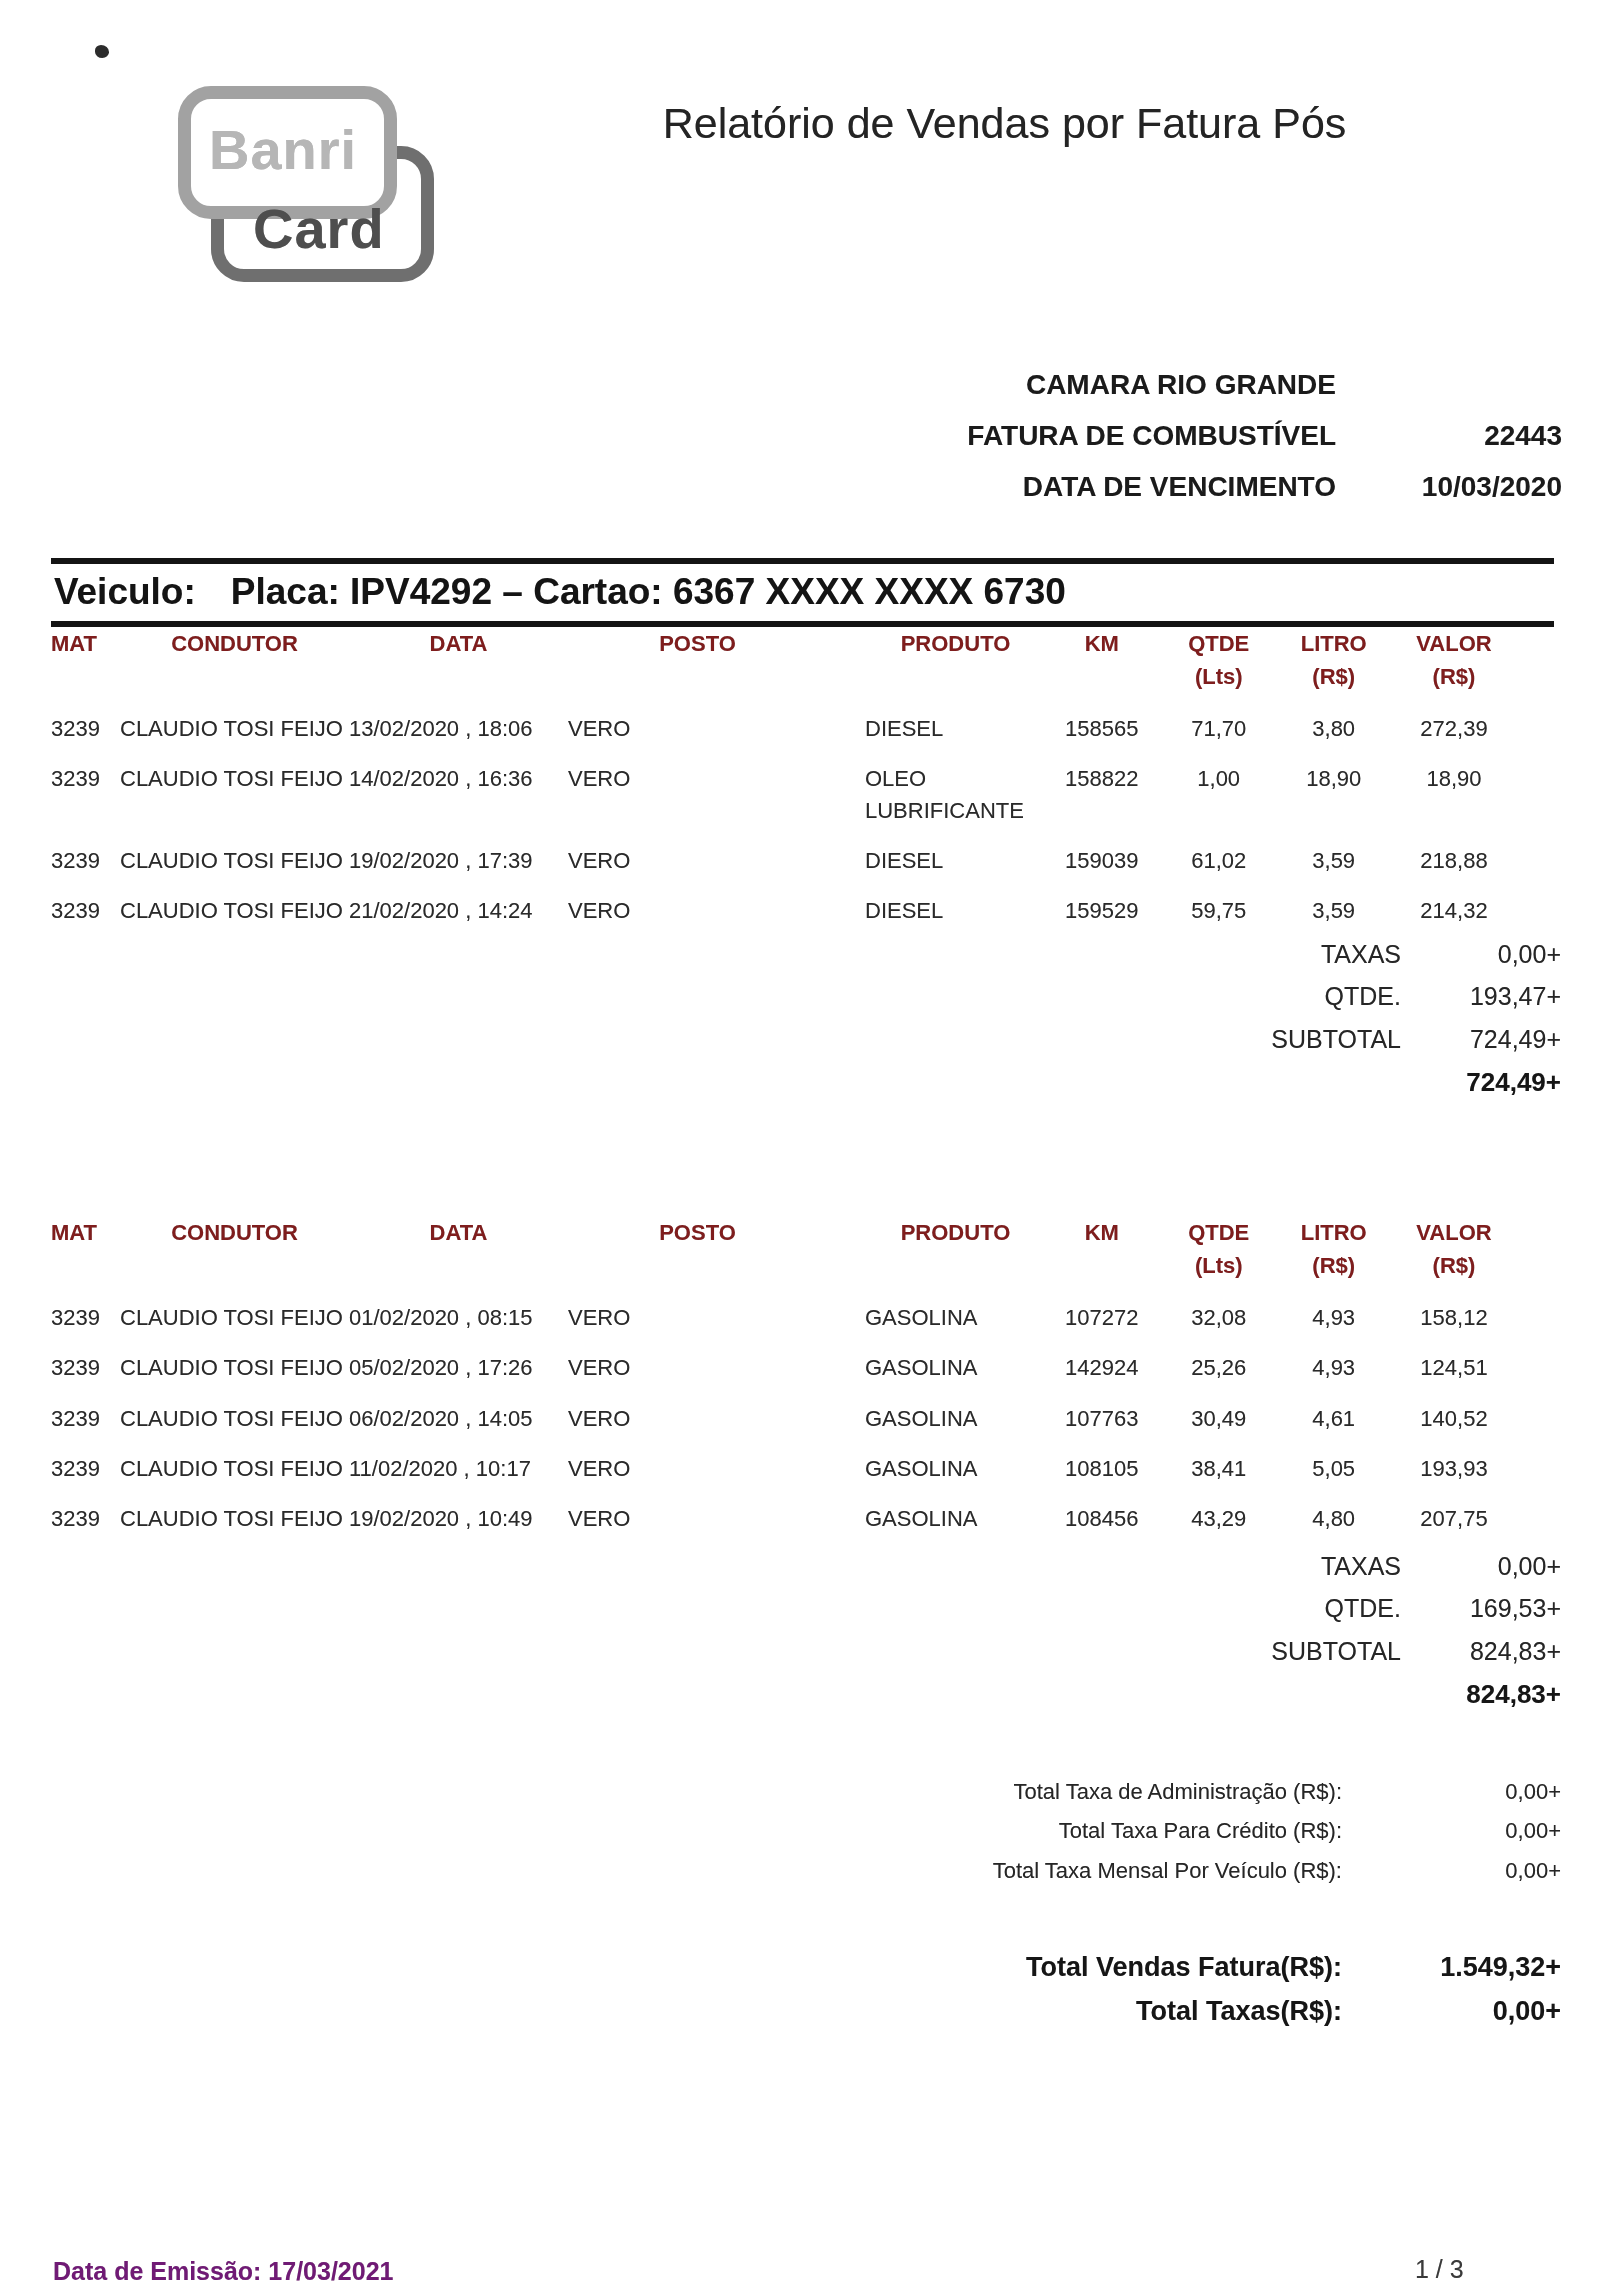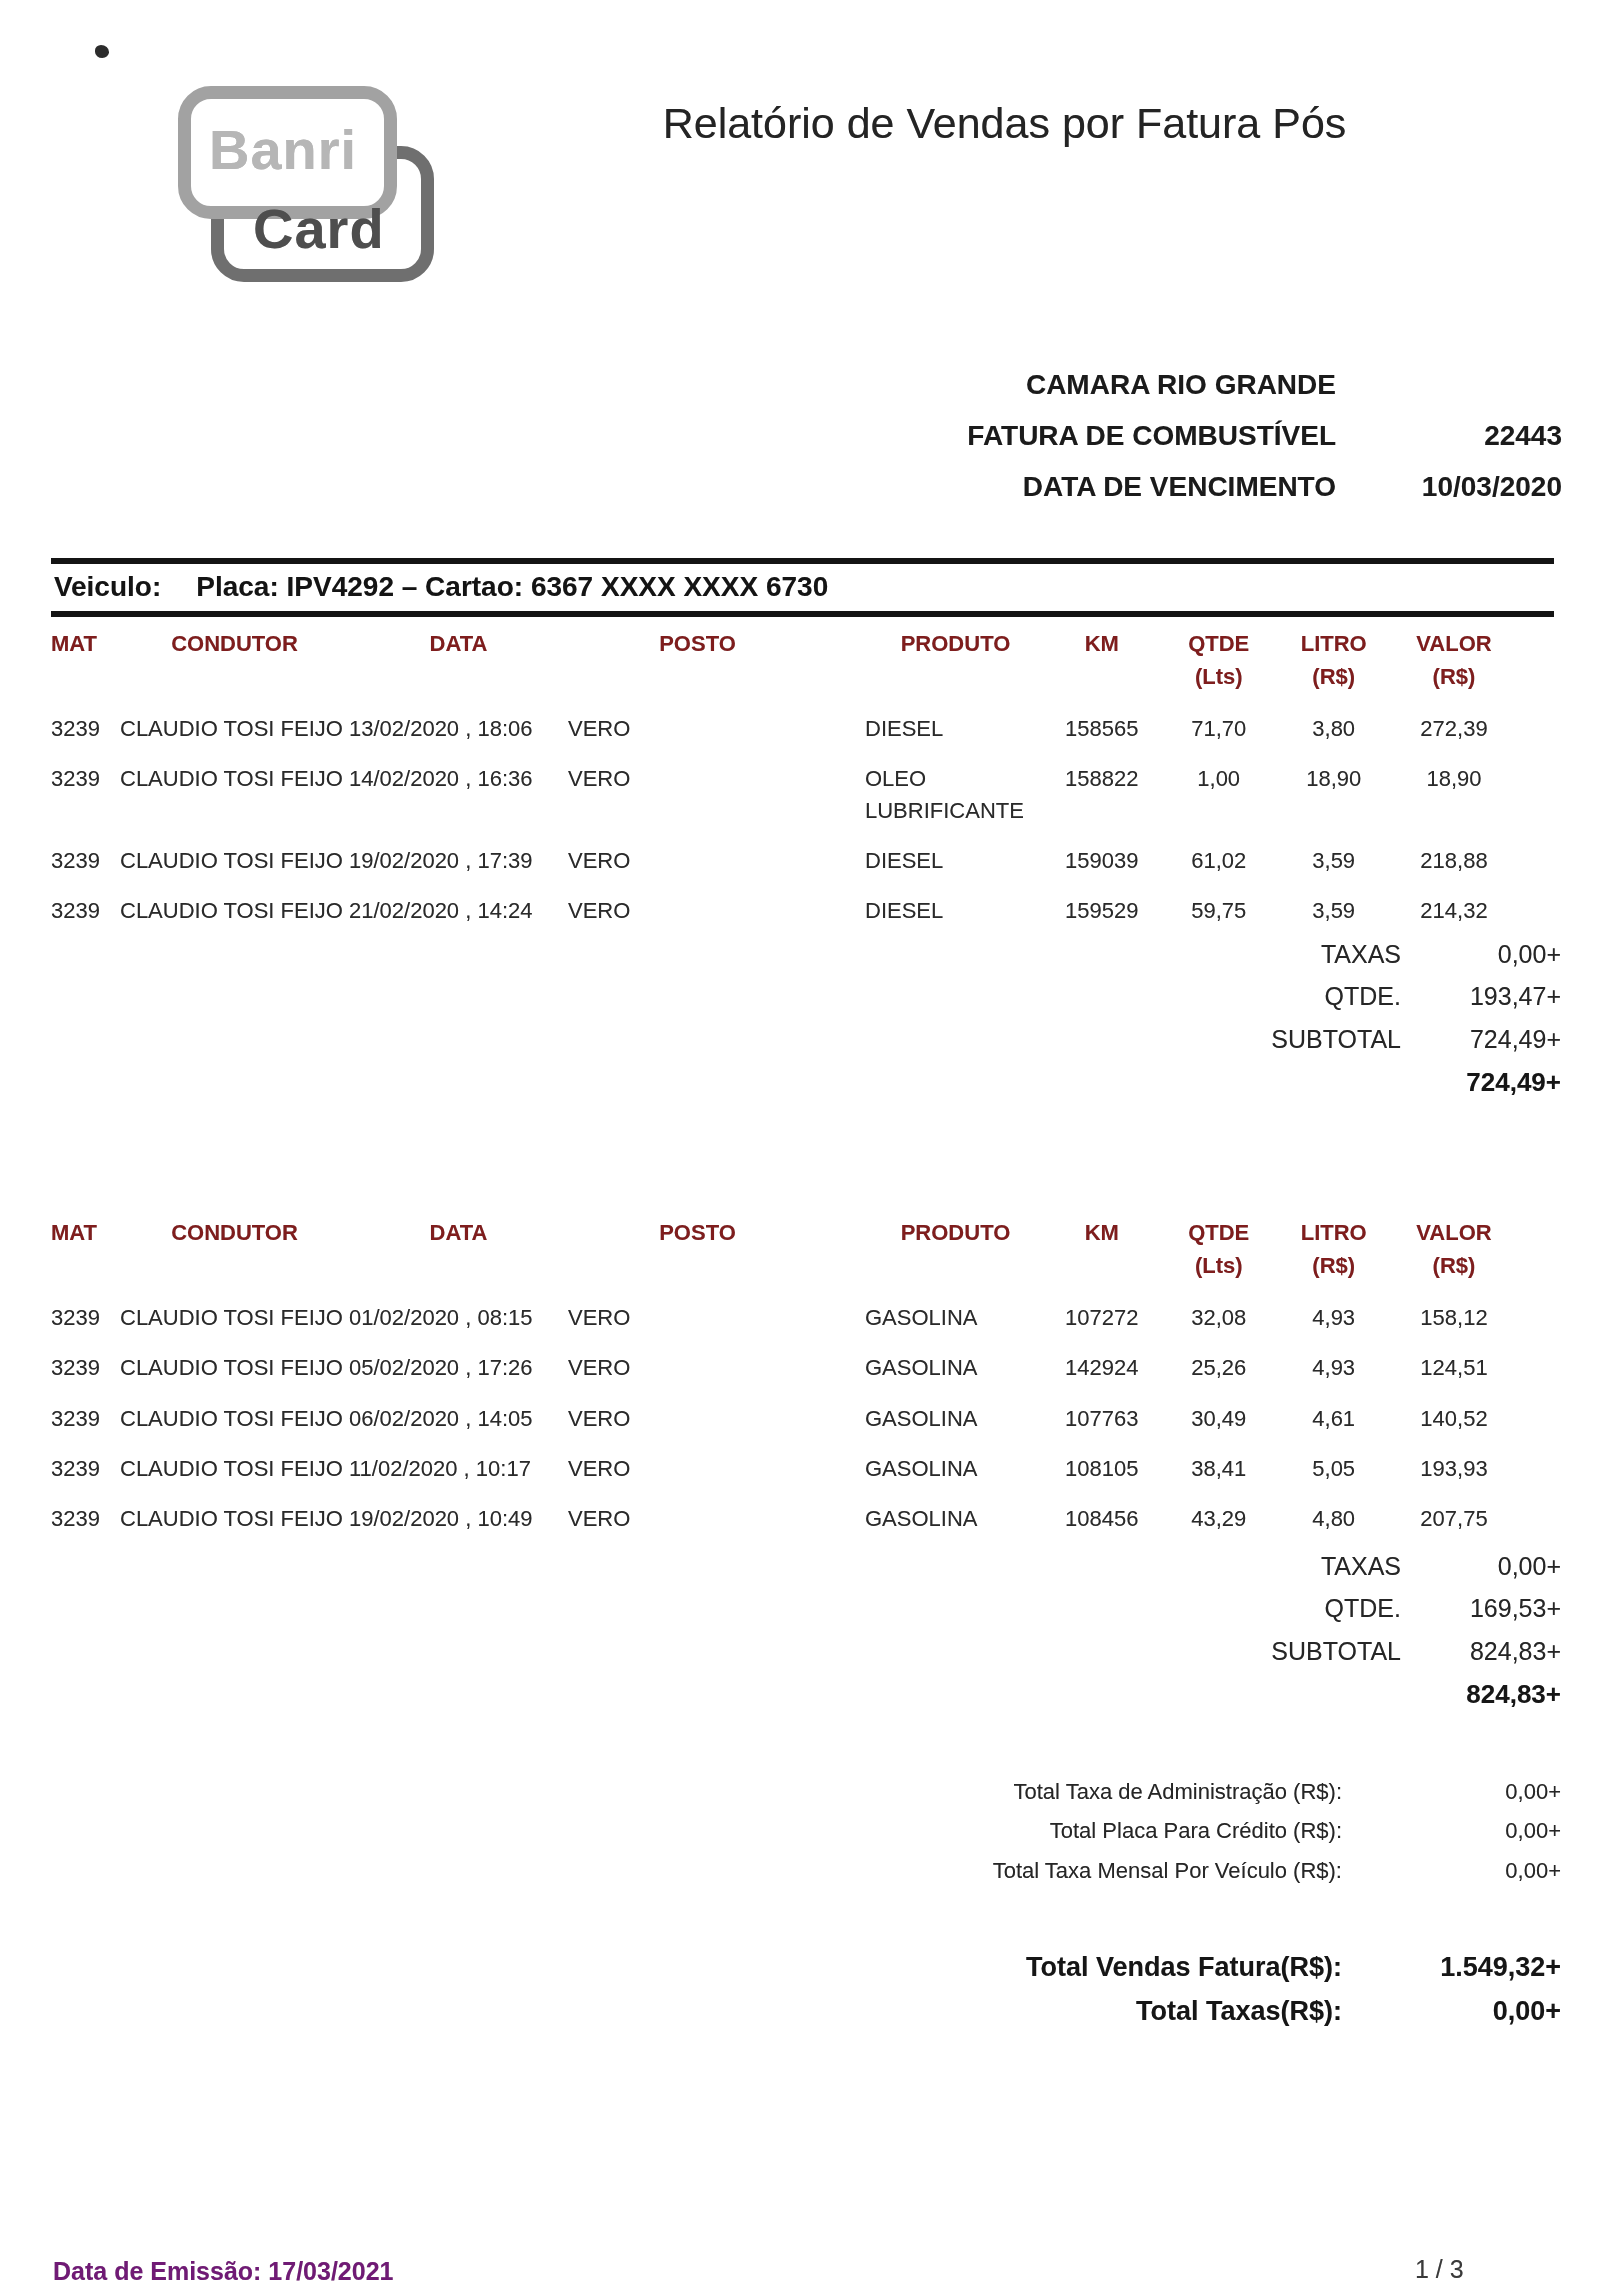--- a/index.html
+++ b/index.html
@@ -29,21 +29,21 @@
     text-align:center; font-size:43px; font-weight:400; color:#242424; }
   .inv-header { position:absolute; top:369px; left:865px; width:697px;
     font-size:28px; font-weight:bold; color:#1b1b1b; }
   .inv-row { display:flex; justify-content:flex-end; margin-bottom:19px; }
   .inv-lbl { text-align:right; }
   .inv-val { width:226px; text-align:right; }
 
   
   .section-bar { position:absolute; left:51px; width:1503px;
     border-top:6.7px solid #141414; border-bottom:6.7px solid #141414;
-    padding:6.7px 0 8.6px 2.9px; font-size:28px; font-weight:bold; color:#141414; }
+    padding:6.7px 0 8.6px 2.9px; font-size:37px; font-weight:bold; color:#141414; }
   .veh-label { margin-right:35px; }
 
   
   .data-table { position:absolute; left:51px; width:1503px;
     border-collapse:collapse; table-layout:fixed; font-size:22px; }
   .data-table th { font-weight:bold; color:#7f1d1d; vertical-align:top;
     padding:7.7px 0 13.4px; }
   .th-sub { margin-top:7.7px; }
   .data-table td { vertical-align:top; padding:9.6px 0 8.6px; line-height:1.45;
     color:#2a2a2a; }
@@ -354,21 +354,21 @@
       <div class="tot-val">824,83+</div>
     </div>
   </div>
 
   <div class="summary">
     <div class="sum-row">
       <div class="sum-lbl">Total Taxa de Administração (R$):</div>
       <div class="sum-val">0,00+</div>
     </div>
     <div class="sum-row">
-      <div class="sum-lbl">Total Placa Para Crédito (R$):</div>
+      <div class="sum-lbl">Total Taxa Para Crédito (R$):</div>
       <div class="sum-val">0,00+</div>
     </div>
     <div class="sum-row">
       <div class="sum-lbl">Total Taxa Mensal Por Veículo (R$):</div>
       <div class="sum-val">0,00+</div>
     </div>
   </div>
 
   <div class="grand">
     <div class="sum-row">

